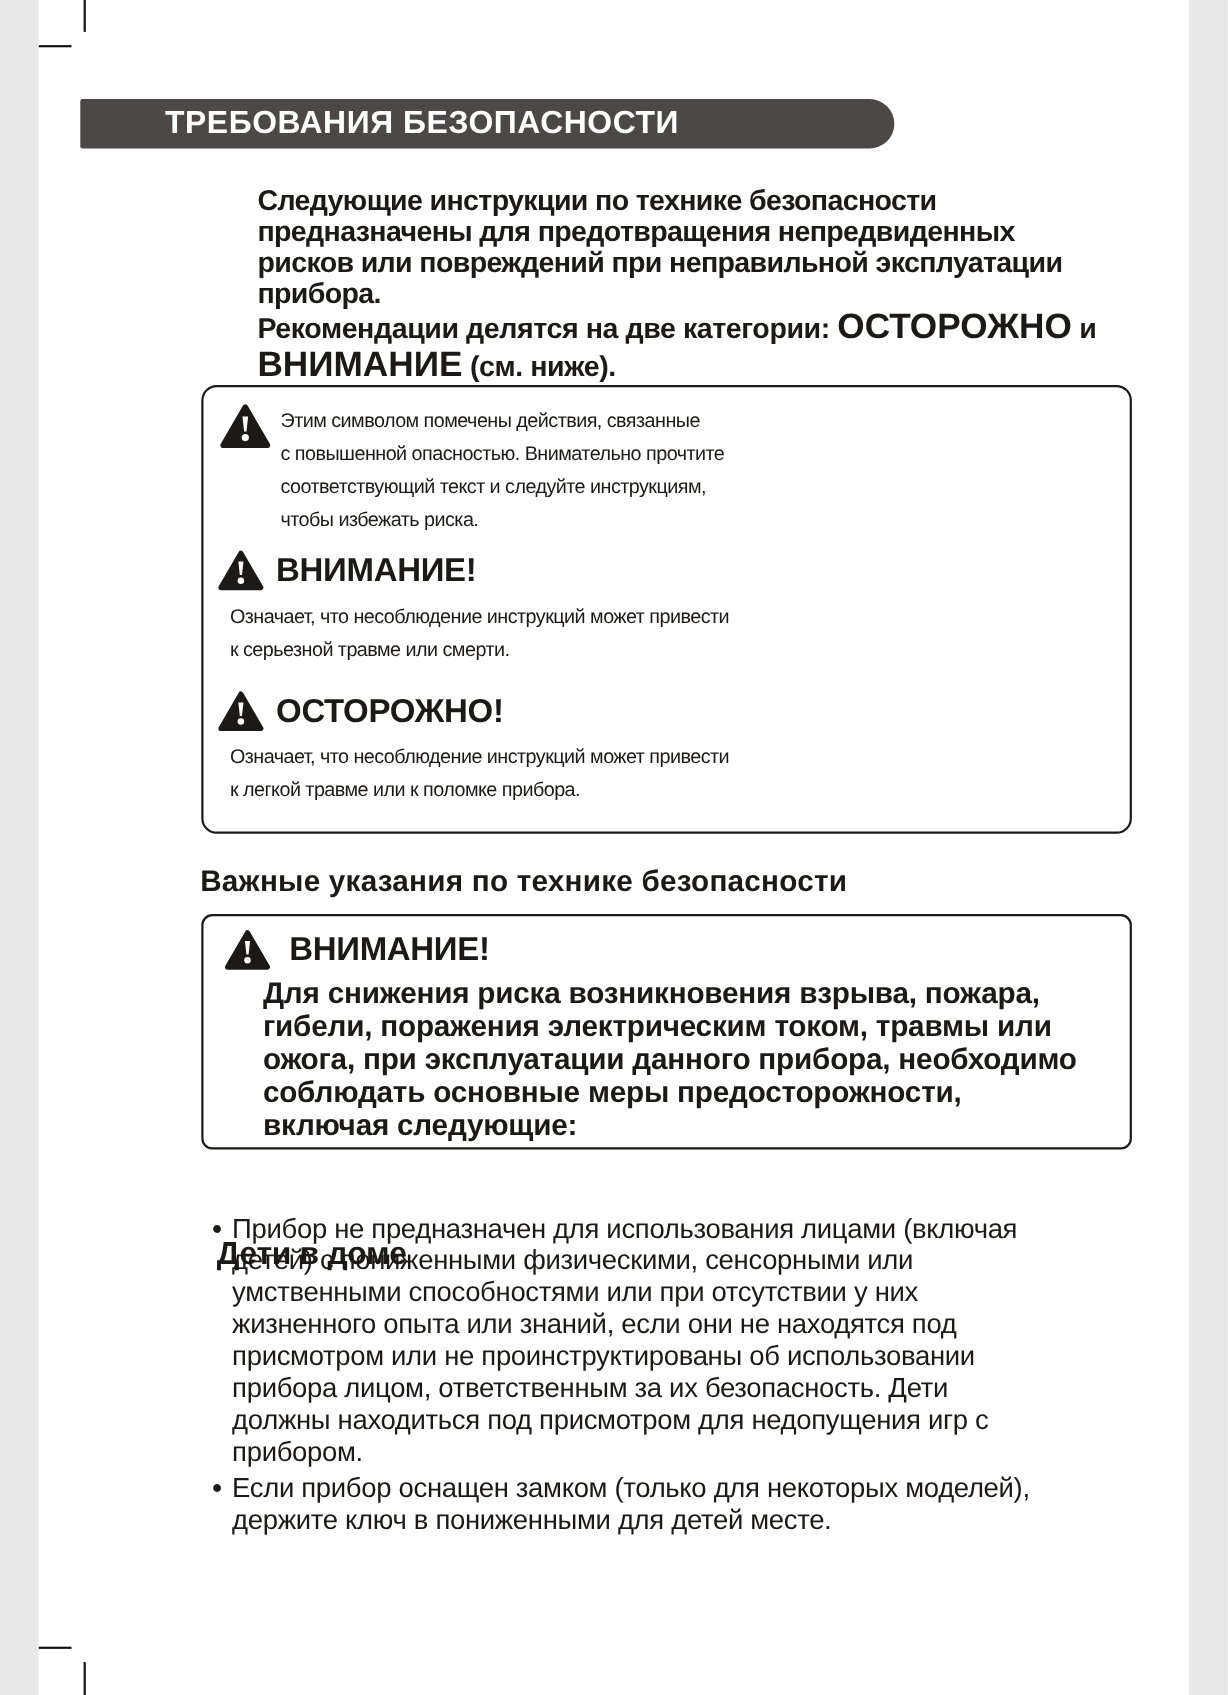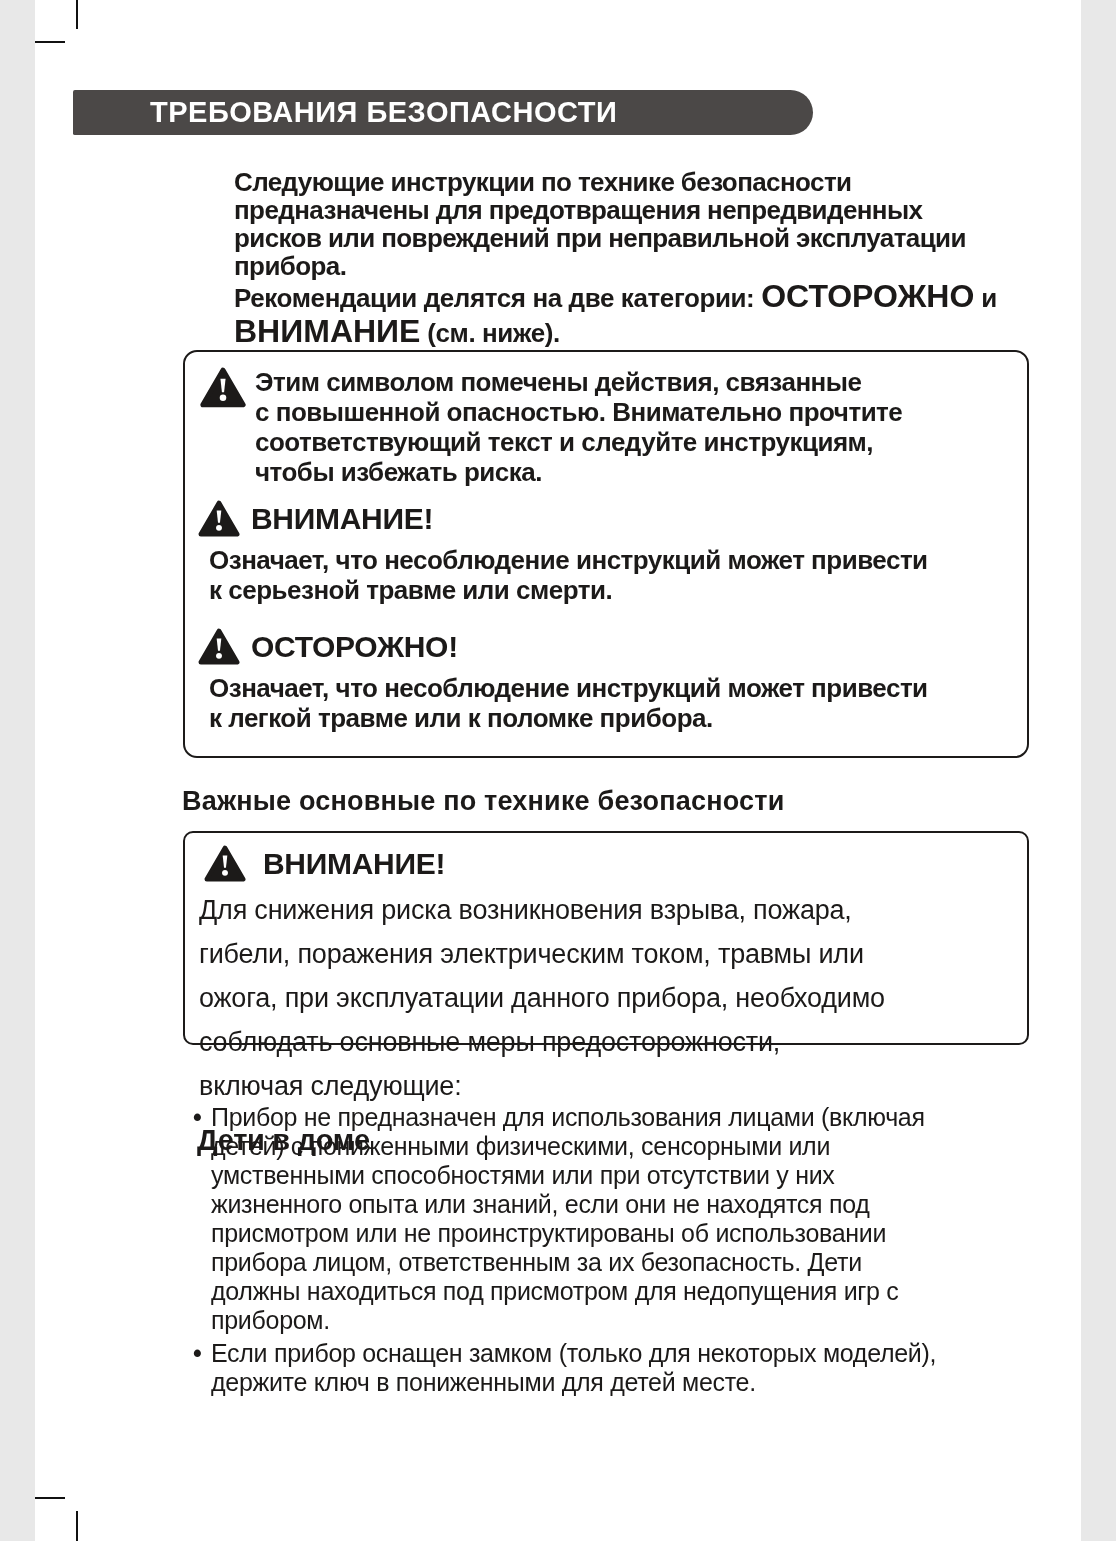--- a/index.html
+++ b/index.html
@@ -35,30 +35,30 @@
   .cat-big{font-size:32px;letter-spacing:0;}
 
   
   .rbox{
     position:absolute;border:2px solid #1c1a19;background:#fff;box-sizing:border-box;
   }
   .box1{left:148px;top:350px;width:846px;height:408px;border-radius:14px;}
   .box2{left:148px;top:831px;width:846px;height:214px;border-radius:10px;}
 
   .box-para{
-    position:absolute;font-size:26px;font-weight:700;line-height:30px;
+    position:absolute;font-size:18px;font-weight:400;line-height:30px;
     letter-spacing:-0.5px;
   }
   .box-title{
     position:absolute;font-size:30px;font-weight:700;letter-spacing:-0.3px;text-align:right;
   }
   .tri{position:absolute;}
 
   .box2-para{
-    position:absolute;font-size:27px;font-weight:400;line-height:44px;letter-spacing:-0.2px;
+    position:absolute;font-size:27px;font-weight:700;line-height:30px;letter-spacing:-0.2px;margin-left:40px;
   }
 
   
   .important-heading{
     position:absolute;left:147px;top:786px;
     font-size:27px;font-weight:700;letter-spacing:0.2px;
   }
   .children-heading{
     position:absolute;left:162px;top:1124px;
     font-size:29px;font-weight:700;letter-spacing:-0.3px;
@@ -123,21 +123,21 @@
     <svg class="tri" style="left:12px;top:276px;width:44px;height:38px;" viewBox="0 0 100 90">
       <path d="M50 7 L93 81 L7 81 Z" fill="#1c1a19" stroke="#1c1a19" stroke-width="11" stroke-linejoin="round"></path>
       <path d="M44.5 25 h11 l-3.2 29 h-4.6 Z" fill="#ffffff"></path>
       <circle cx="50" cy="66" r="7" fill="#ffffff"></circle>
     </svg>
     <div class="box-title" style="left:66px;top:278px;">ОСТОРОЖНО!</div>
     <div class="box-para pre" style="left:24px;top:321px;">Означает, что несоблюдение инструкций может привести
 к легкой травме или к поломке прибора.</div>
   </div>
 
-  <div class="important-heading">Важные основные по технике безопасности</div>
+  <div class="important-heading">Важные указания по технике безопасности</div>
 
   <div class="rbox box2">
     <svg class="tri" style="left:18px;top:12px;width:44px;height:38px;" viewBox="0 0 100 90">
       <path d="M50 7 L93 81 L7 81 Z" fill="#1c1a19" stroke="#1c1a19" stroke-width="11" stroke-linejoin="round"></path>
       <path d="M44.5 25 h11 l-3.2 29 h-4.6 Z" fill="#ffffff"></path>
       <circle cx="50" cy="66" r="7" fill="#ffffff"></circle>
     </svg>
     <div class="box-title" style="left:78px;top:14px;">ВНИМАНИЕ!</div>
     <div class="box2-para pre" style="left:14px;top:55px;">Для снижения риска возникновения взрыва, пожара,
 гибели, поражения электрическим током, травмы или

